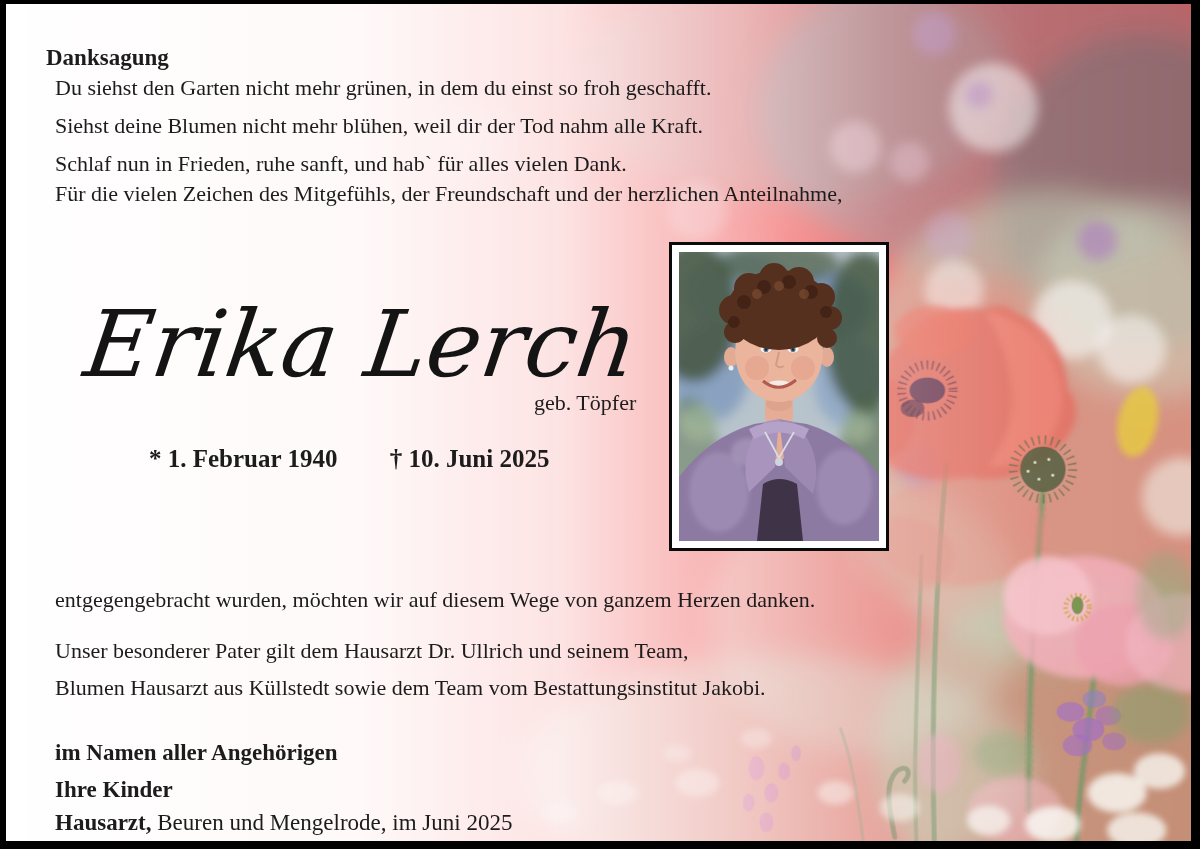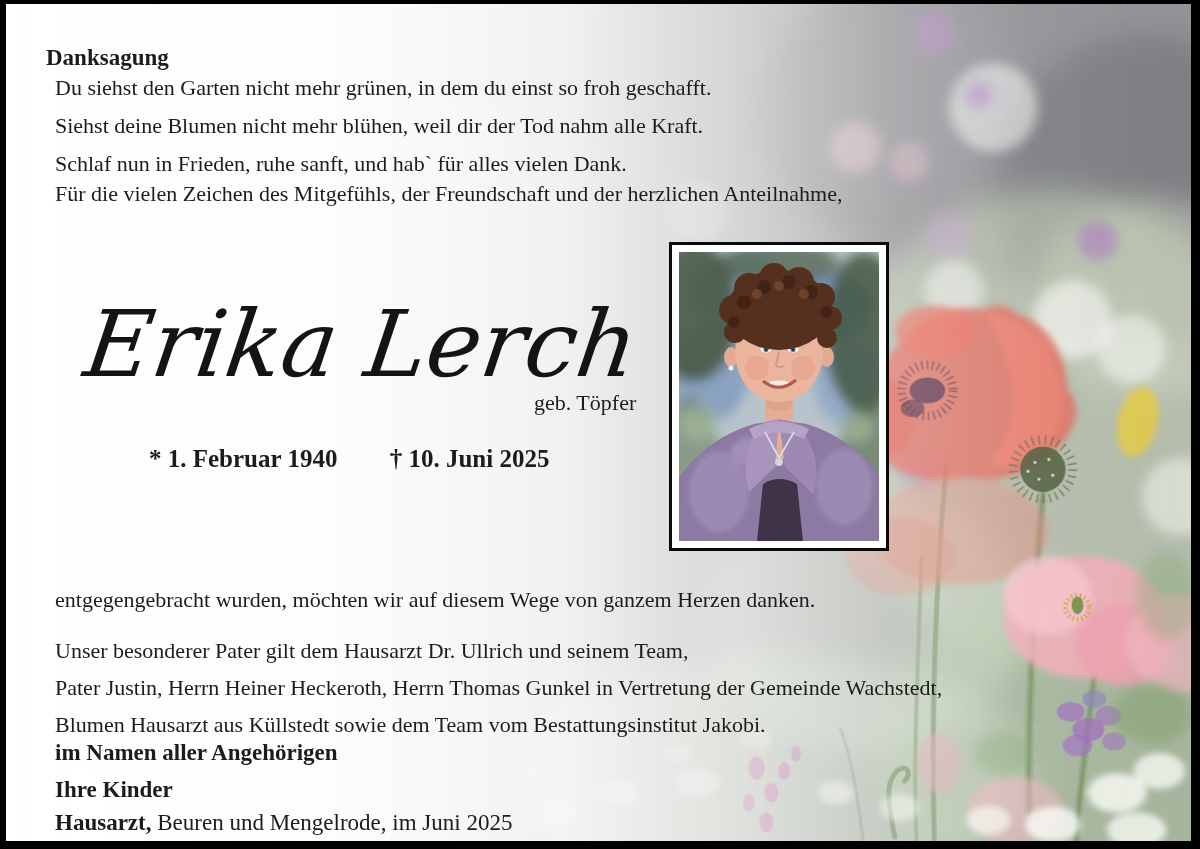--- a/index.html
+++ b/index.html
@@ -1,18 +1,18 @@
 <!DOCTYPE html>
 <html><head>
 <meta charset="utf-8">
 <style>
   html,body{margin:0;padding:0;background:#444;}
   .page{
     position:relative;width:1200px;height:849px;box-sizing:border-box;
-    background:#a3a3a3;overflow:hidden;
+    background:#ef4444;overflow:hidden;
     border:solid #000;border-width:4px 9px 8px 6px;
     font-family:"Liberation Serif", serif;color:#1c1c1c;
   }
   .bg,.bg svg,.bg-fade{position:absolute;left:0;top:0;width:100%;height:100%;}
   .bg-fade{
     background:linear-gradient(to right,
       rgba(255,255,255,1) 0%, rgba(255,255,255,.97) 30%,
       rgba(255,255,255,.85) 47%, rgba(255,255,255,.55) 62%,
       rgba(255,255,255,.22) 75%, rgba(255,255,255,.05) 87%, rgba(255,255,255,0) 100%);
   }
@@ -293,21 +293,20 @@
 
       <polyline points="86,180 100,206 115,180" stroke="#d8dce4" stroke-width="1.8" fill="none"></polyline>
       <circle cx="100" cy="210" r="4" fill="#cfd4de"></circle>
     </svg>
   </figure>
 
   <p class="abs cont">entgegengebracht wurden, möchten wir auf diesem Wege von ganzem Herzen danken.</p>
 
   <div class="abs thanks">
     <p>Unser besonderer Pater gilt dem Hausarzt Dr. Ullrich und seinem Team,</p>
-    <p>Pater Justin, Herrn Heiner Heckeroth, Herrn Thomas Gunkel in Vertretung der Gemeinde Wachstedt,</p>
     <p>Blumen Hausarzt aus Küllstedt sowie dem Team vom Bestattungsinstitut Jakobi.</p>
   </div>
 
   <div class="abs sign">
     <p>im Namen aller Angehörigen</p>
     <p>Ihre Kinder</p>
   </div>
 
   <p class="abs closing"><strong>Hausarzt,</strong><span> Beuren und Mengelrode, im Juni 2025</span></p>
 

